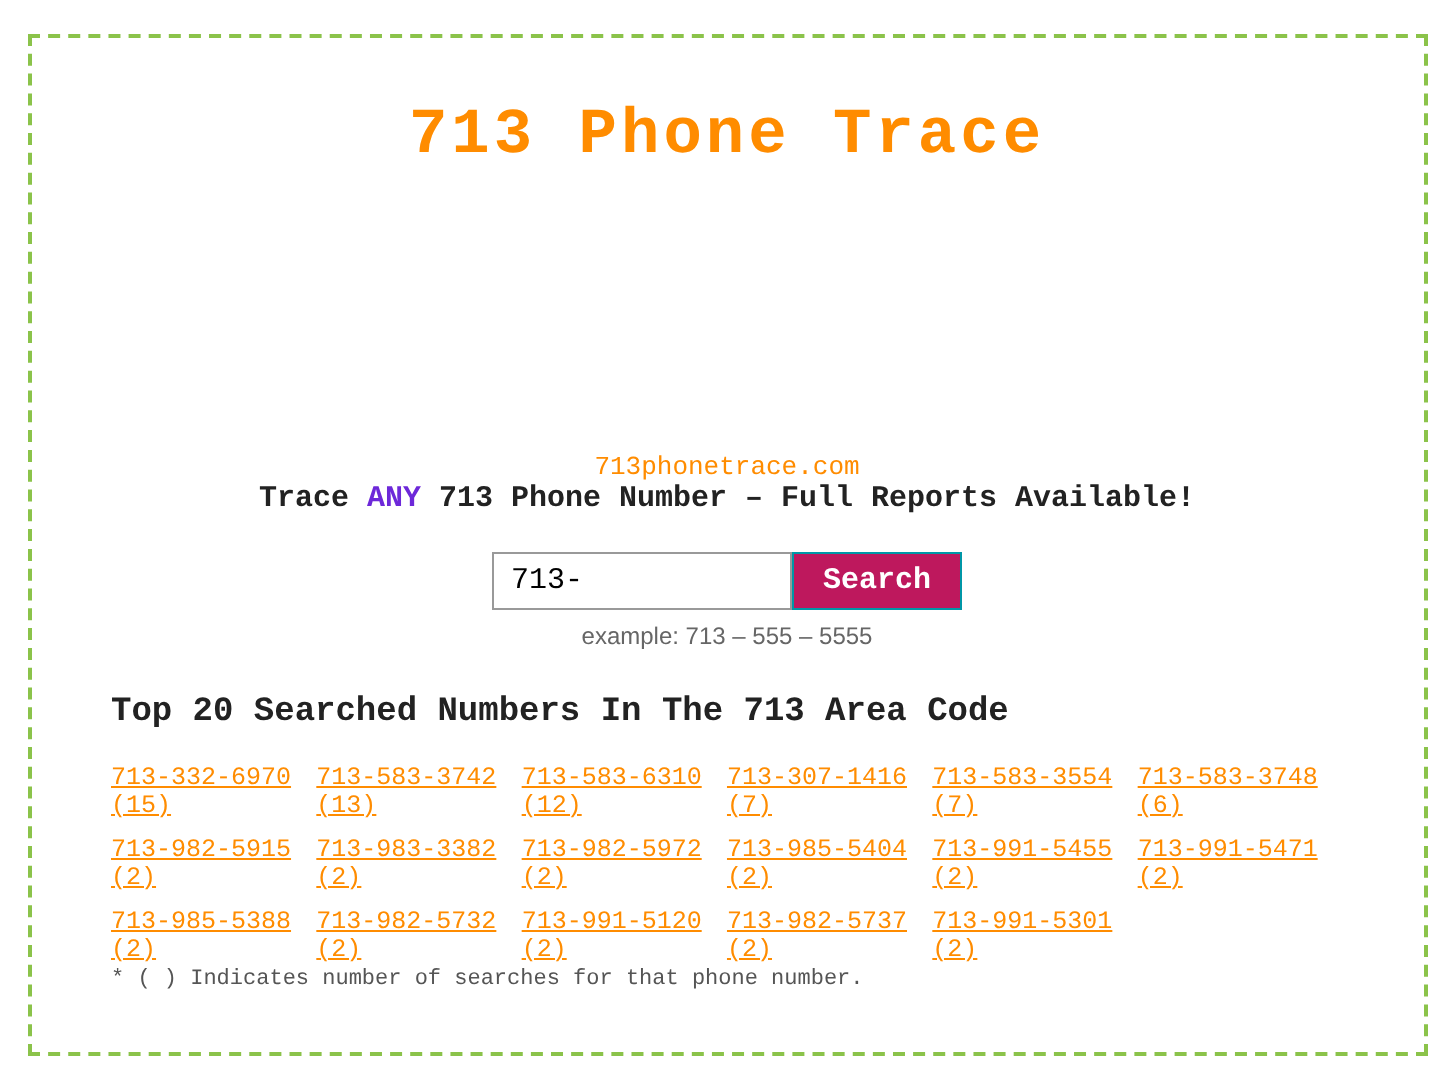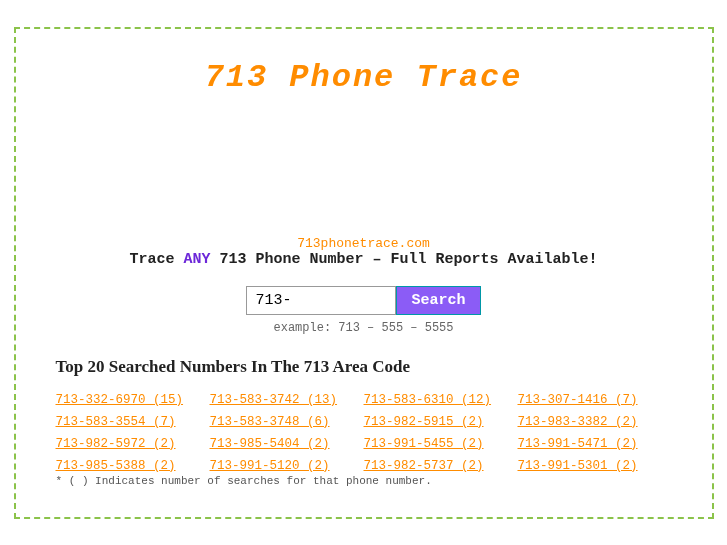--- a/index.html
+++ b/index.html
@@ -20,21 +20,20 @@
     
     .page-title {
       text-align: center;
       font-size: 32px;
       font-weight: bold;
       color: #FF8C00;
       font-family: 'Courier New', Courier, monospace;
       margin-bottom: 80px;
       margin-top: 10px;
       letter-spacing: 2px;
-      font-style: italic;
     }
     .site-url {
       text-align: center;
       color: #FF8C00;
       font-size: 13px;
       font-family: 'Courier New', Courier, monospace;
     }
     .tagline {
       text-align: center;
       font-size: 15px;
@@ -62,46 +61,46 @@
     }
     .search-input {
       border: 1px solid #999;
       padding: 5px 8px;
       font-size: 15px;
       font-family: 'Courier New', Courier, monospace;
       width: 150px;
       outline: none;
     }
     .search-button {
-      background: #8b5cf6;
+      background: #be185d;
       color: #fff;
       border: 1px solid #0097A7;
       padding: 5px 14px;
       font-size: 15px;
       font-family: 'Courier New', Courier, monospace;
       cursor: pointer;
       font-weight: bold;
     }
     .search-example {
       text-align: center;
       font-size: 12px;
       color: #666;
       margin-bottom: 22px;
-      font-family: Liberation Mono, monospace;
+      font-family: Liberation Sans, sans-serif;
     }
     .top-numbers-title {
       font-size: 17px;
       font-weight: bold;
       color: #222;
       margin-bottom: 14px;
-      font-family: Liberation Serif, serif;
+      font-family: Liberation Mono, monospace;
     }
     .numbers-grid {
       display: grid;
-      grid-template-columns: repeat(4, 1fr);
+      grid-template-columns: repeat(6, 1fr);
       gap: 4px 0;
     }
     .number-link {
       color: #FF8C00;
       text-decoration: underline;
       font-size: 12.5px;
       font-family: 'Courier New', Courier, monospace;
       cursor: pointer;
       display: block;
       padding: 2px 0;
@@ -146,19 +145,20 @@
       <a class="number-link" href="#">713-307-1416 (7)</a>
       <a class="number-link" href="#">713-583-3554 (7)</a>
       <a class="number-link" href="#">713-583-3748 (6)</a>
       <a class="number-link" href="#">713-982-5915 (2)</a>
       <a class="number-link" href="#">713-983-3382 (2)</a>
       <a class="number-link" href="#">713-982-5972 (2)</a>
       <a class="number-link" href="#">713-985-5404 (2)</a>
       <a class="number-link" href="#">713-991-5455 (2)</a>
       <a class="number-link" href="#">713-991-5471 (2)</a>
       <a class="number-link" href="#">713-985-5388 (2)</a>
+      <a class="number-link" href="#">713-982-5732 (2)</a>
       <a class="number-link" href="#">713-991-5120 (2)</a>
       <a class="number-link" href="#">713-982-5737 (2)</a>
       <a class="number-link" href="#">713-991-5301 (2)</a>
     </div>
 
   <div class="footnote">* ( ) Indicates number of searches for that phone number.</div>
 </div>
 
 </body></html>

